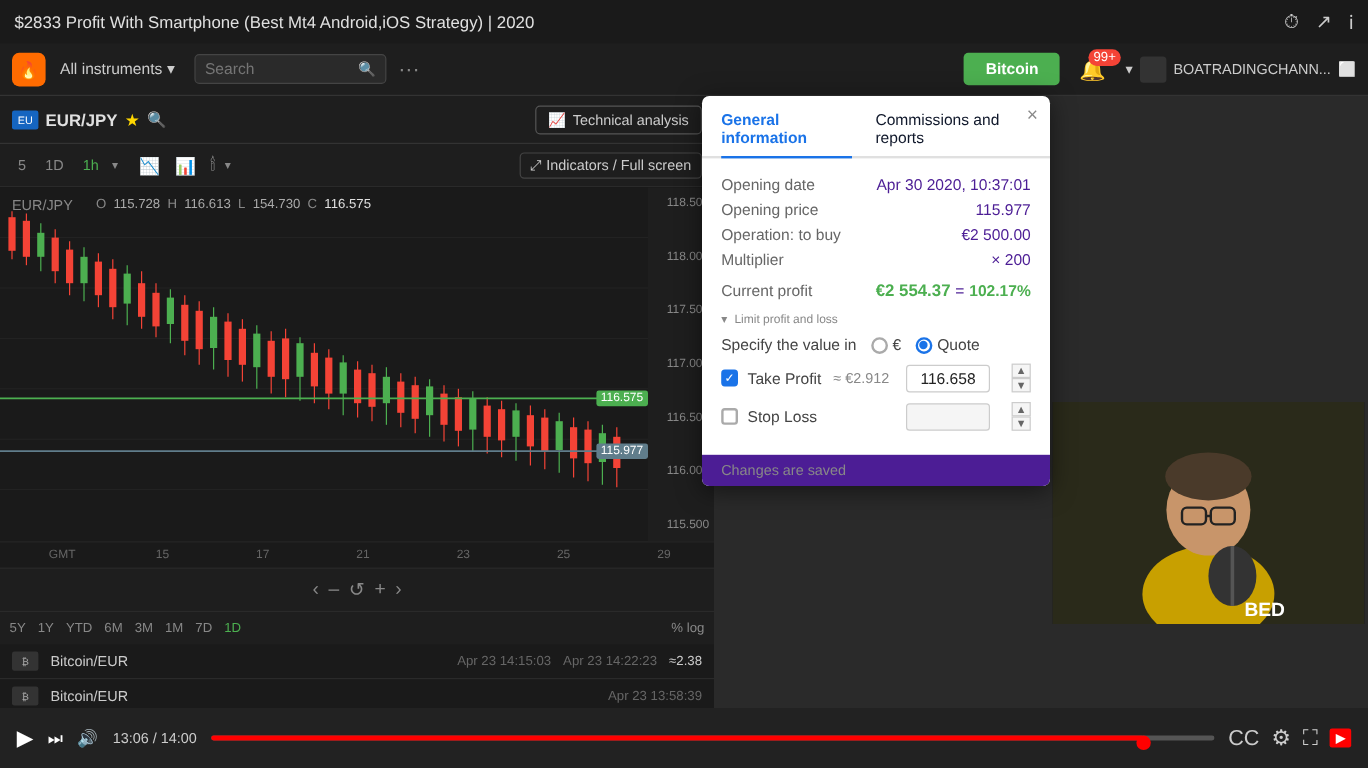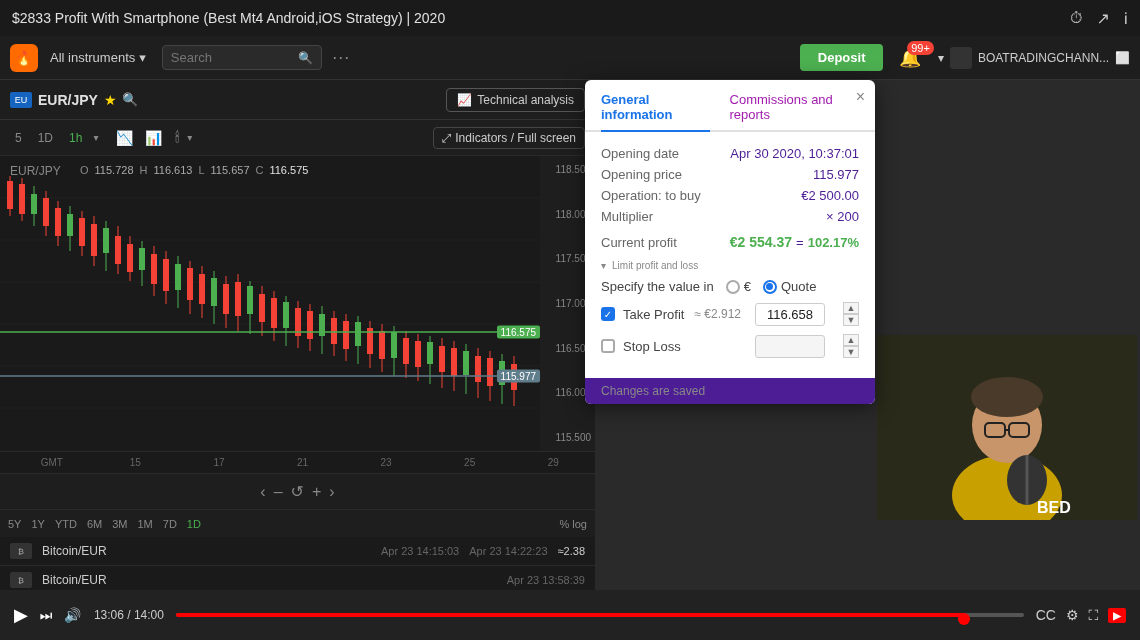--- a/index.html
+++ b/index.html
@@ -251,21 +251,21 @@
     }
 
     
     .panel-tabs {
       display: flex;
       border-bottom: 2px solid #e0e0e0;
       padding: 12px 16px 0;
       gap: 20px;
     }
     .panel-tab {
-      font-size: 13px; color: #a21caf; cursor: pointer;
+      font-size: 13px; color: #0f172a; cursor: pointer;
       padding-bottom: 8px; border-bottom: 2px solid transparent;
       margin-bottom: -2px;
     }
     .panel-tab.active { color: #1a73e8; border-bottom-color: #1a73e8; font-weight: bold; }
 
     
     .panel-body { padding: 14px 16px 12px; }
     .info-row {
       display: flex; justify-content: space-between;
       margin-bottom: 6px; font-size: 13px;
@@ -374,21 +374,21 @@
       z-index: 20;
     }
     .play-btn { color: white; font-size: 18px; cursor: pointer; }
     .skip-btn { color: white; font-size: 14px; cursor: pointer; }
     .vol-btn { color: white; font-size: 14px; cursor: pointer; }
     .time-display { color: #ccc; font-size: 12px; }
     .progress-bar-wrap { flex: 1; height: 4px; background: #555; border-radius: 2px; cursor: pointer; }
     .progress-fill { height: 100%; background: #f00; border-radius: 2px; width: 93%; }
     .progress-dot { width: 12px; height: 12px; background: #f00; border-radius: 50%; margin-top: -4px; margin-left: calc(93% - 6px); }
     .play-controls-right { display: flex; align-items: center; gap: 10px; }
-    .ctrl-icon { color: #ccc; font-size: 14px; cursor: pointer; }
+    .ctrl-icon { color: #ccc; font-size: 18px; cursor: pointer; }
     .yt-logo { background: #f00; color: white; font-size: 10px; font-weight: bold; padding: 2px 5px; border-radius: 2px; }
   </style>
 </head>
 <body>
 
 <div class="title-bar">
   <div class="title-bar-left">
     <span>$2833 Profit With Smartphone (Best Mt4 Android,iOS Strategy) | 2020</span>
   </div>
   <div class="title-bar-icons">
@@ -403,21 +403,21 @@
   <div class="nav-instruments">
     <span>All instruments</span>
     <span>▾</span>
   </div>
   <div class="nav-search-wrap">
     <input class="nav-search" type="text" placeholder="Search" style="">
     <span class="search-ico">🔍</span>
   </div>
   <span class="nav-dots">···</span>
   <div class="nav-spacer"></div>
-  <button class="deposit-btn">Deposit</button>
+  <button class="deposit-btn">Bitcoin</button>
   <div style="position:relative; margin-right: 12px;">
     <span class="nav-bell">🔔</span>
     <span class="bell-badge">99+</span>
   </div>
   <div class="nav-account">
     <span>▾</span>
     <div class="nav-square"></div>
     <span>BOATRADINGCHANN...</span>
     <span>⬜</span>
   </div>
@@ -459,21 +459,21 @@
     </div>
 
     <div class="chart-area">
       <div class="chart-pair-label">EUR/JPY</div>
       <div class="chart-ohlc">
         <span>O</span>
           <span class="ohlc-val">115.728</span>
         <span>H</span>
           <span class="ohlc-val">116.613</span>
         <span>L</span>
-          <span class="ohlc-val">115.657</span>
+          <span class="ohlc-val">154.730</span>
         <span>C</span>
           <span class="ohlc-c">116.575</span>
       </div>
 
       <div class="price-axis">
         <span class="price-label">118.500</span>
         <span class="price-label">118.000</span>
         <span class="price-label">117.500</span>
         <span class="price-label">117.000</span>
         <span class="price-label">116.500</span>

